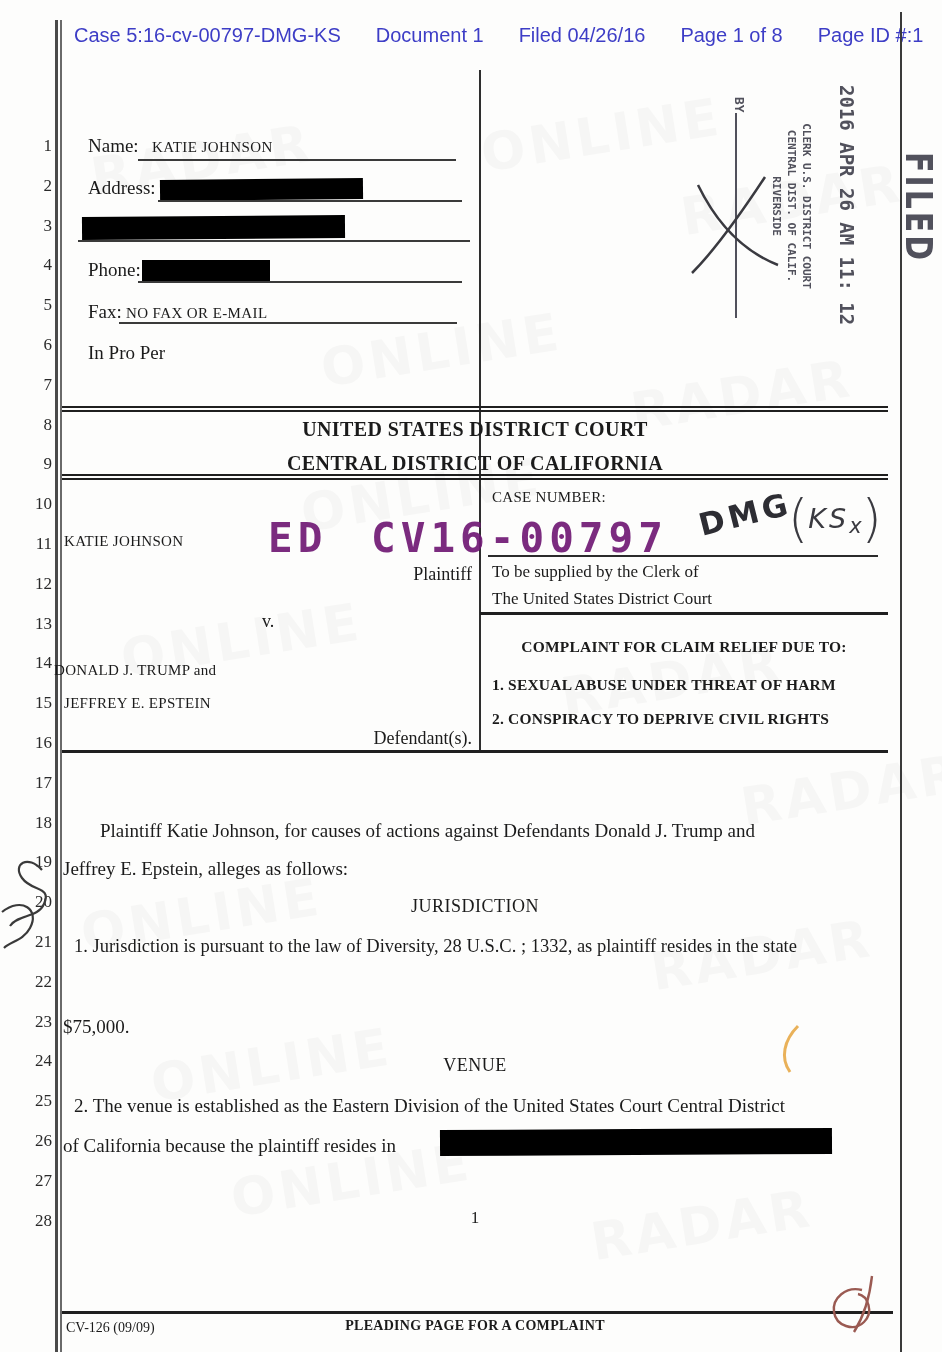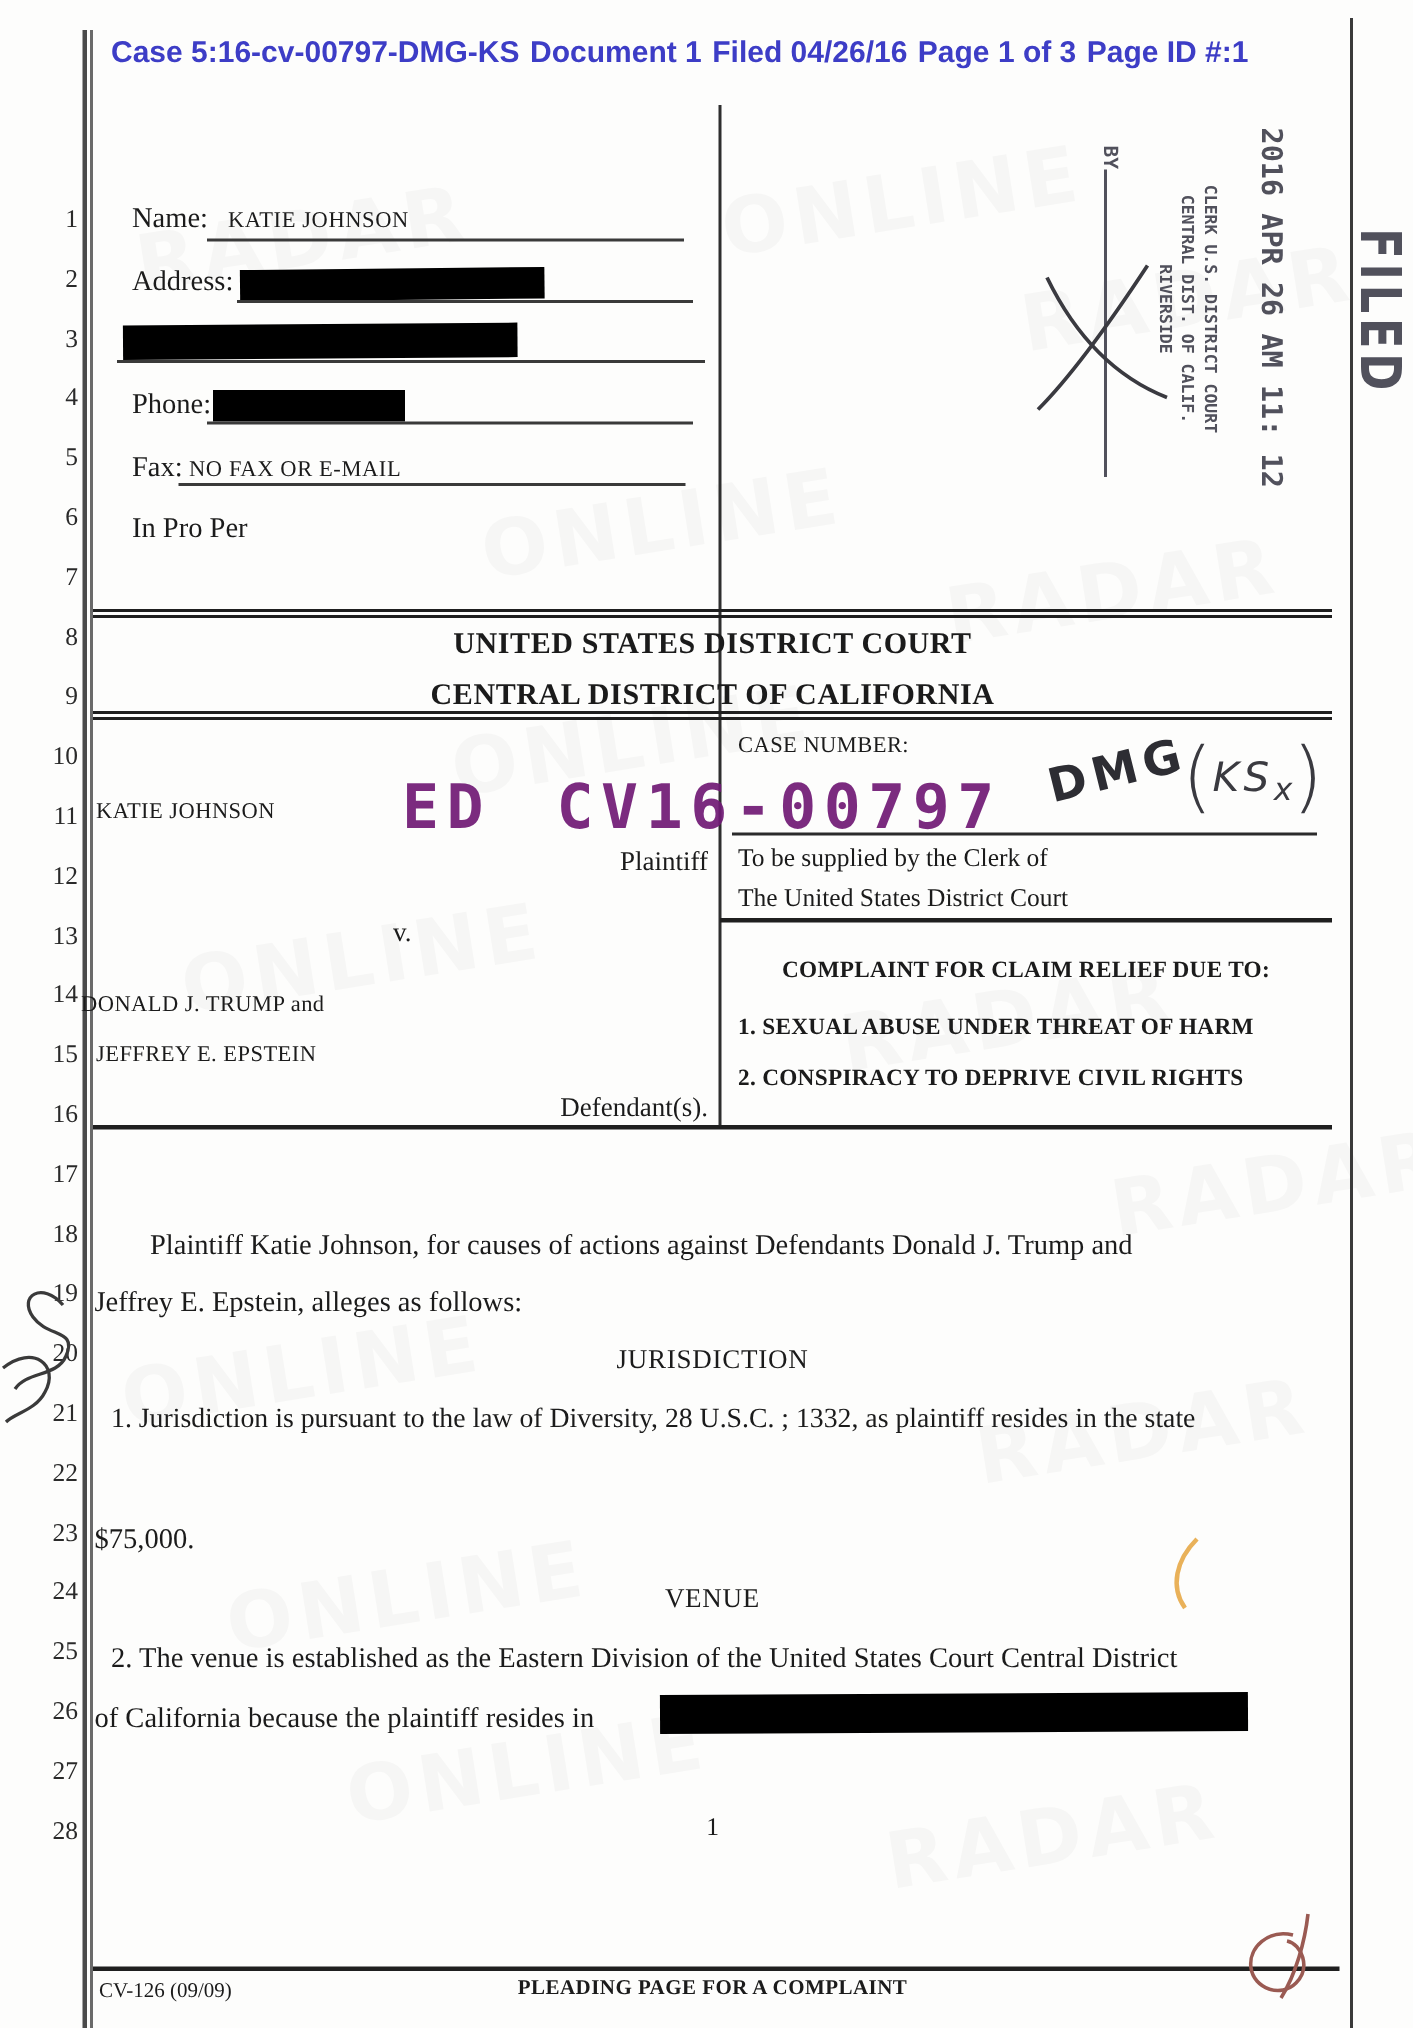--- a/index.html
+++ b/index.html
@@ -13,24 +13,23 @@
 
   
   .wm {
     position:absolute; font-family:"DejaVu Sans", sans-serif; font-weight:bold;
     font-size:52px; letter-spacing:4px; color:rgba(120,120,120,0.055);
     transform:rotate(-9deg); pointer-events:none; user-select:none;
   }
 
   
   #case-header {
-    left:74px; top:24px; display:flex; gap:7px;
+    left:74px; top:24px; display:flex; gap:35px;
     font-family:"Liberation Sans", sans-serif; font-size:20px; color:#3d3dc6;
     white-space:nowrap;
-    font-weight:bold;
   }
 
   
   #right-border { left:900px; top:12px; width:2px; height:1340px; background:#3a3a3a; }
   #left-rule { left:55px; top:20px; width:7px; height:1332px;
     border-left:3px solid #4a4a4a; border-right:2px solid #6a6a6a; }
   #column-divider { left:479px; top:70px; width:2px; height:682px; background:#2e2e2e; }
 
   .hrule-double { height:6px; border-top:2px solid #1f1f1f; border-bottom:2px solid #1f1f1f; }
   .hrule { background:#1f1f1f; }
@@ -123,21 +122,21 @@
       <div class="wm" style="left: 590px; top: 1195px;">RADAR</div>
       <div class="wm" style="left: 300px; top: 465px;">ONLINE</div>
       <div class="wm" style="left: 740px; top: 760px;">RADAR</div>
       <div class="wm" style="left: 150px; top: 1035px;">ONLINE</div>
     </div>
 
   <div id="case-header" class="abs">
     <span>Case 5:16-cv-00797-DMG-KS</span>
     <span>Document 1</span>
     <span>Filed 04/26/16</span>
-    <span>Page 1 of 3</span>
+    <span>Page 1 of 8</span>
     <span>Page ID #:1</span>
   </div>
 
   <div id="right-border" class="abs"></div>
   <div id="left-rule" class="abs"></div>
   <div id="column-divider" class="abs"></div>
 
   <div id="filed-stamp" class="abs stamp-ink" style="left:941px; top:152px; width:100px; height:40px;">FILED</div>
 
   <div id="date-stamp" class="abs rot90 stamp-ink" style="left:858px; top:85px; width:248px; height:24px;">2016 APR 26  AM 11: 12</div>

